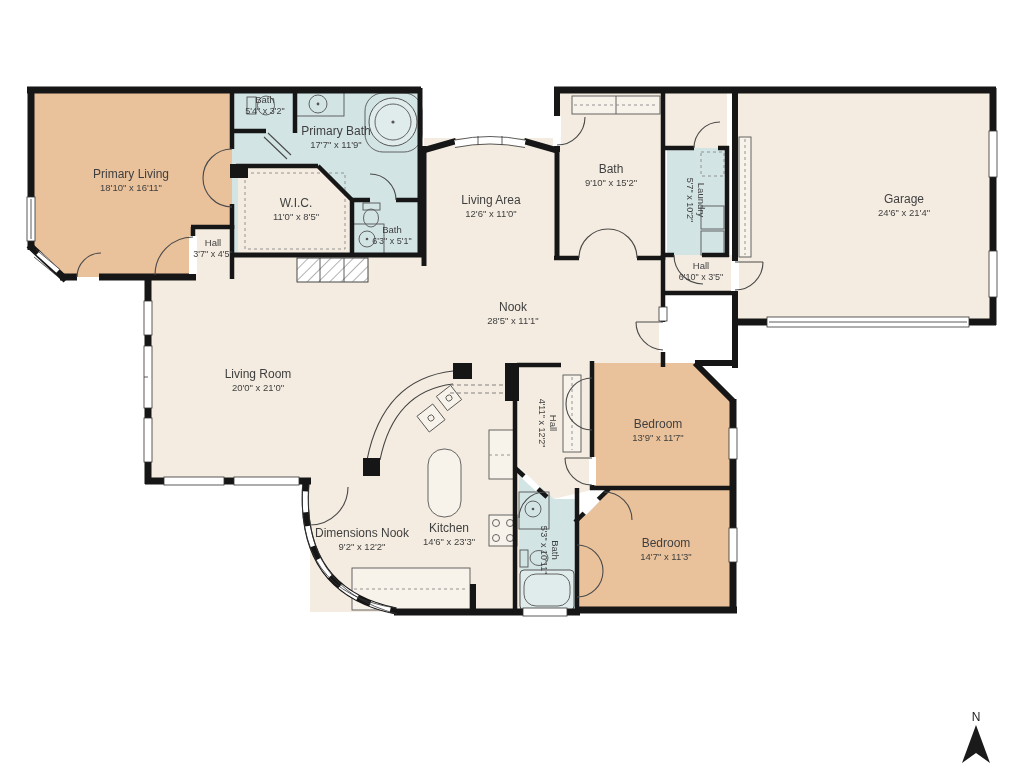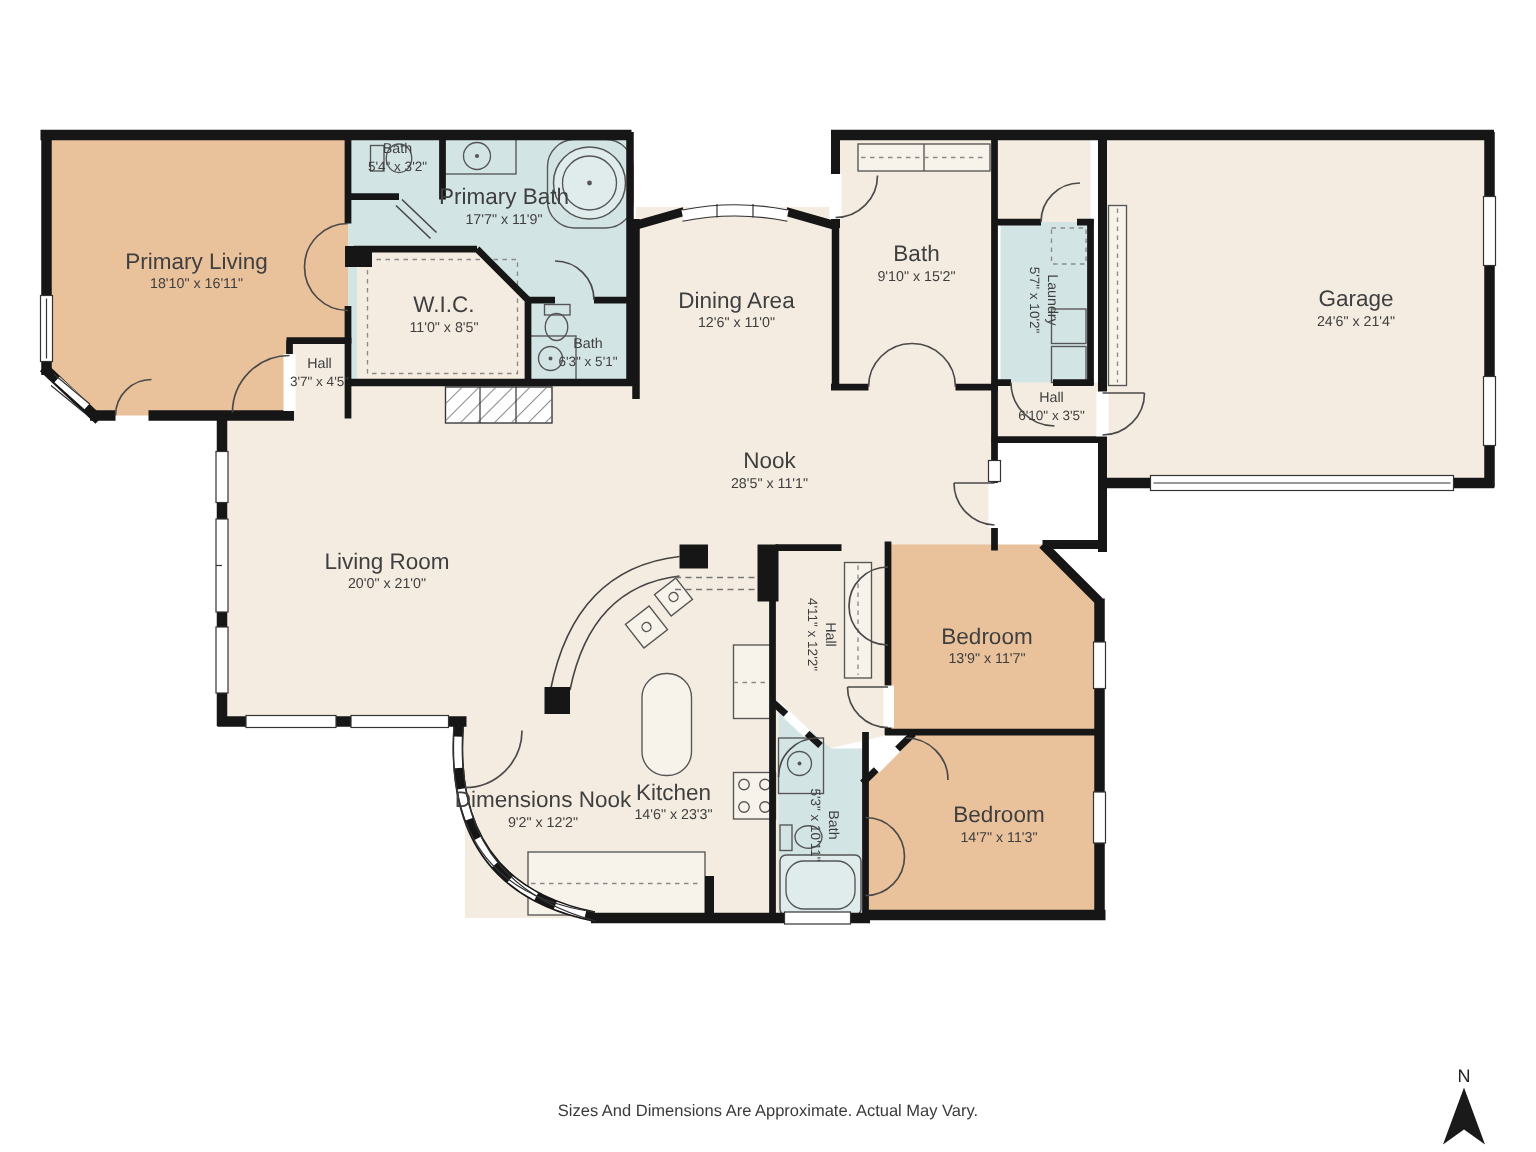--- a/index.html
+++ b/index.html
@@ -24,21 +24,21 @@
   .fix{stroke:#555;stroke-width:0.9px;fill:var(--fixture-fill);}
   .tub{stroke:#555;stroke-width:1px;fill:var(--tub-fill);}
   .dash{stroke:#8a8a8a;stroke-width:0.9px;fill:none;stroke-dasharray:3 3;}
   .arc{stroke:#4a4a4a;stroke-width:1.1px;fill:none;}
   .win{fill:#ffffff;stroke:#333;stroke-width:0.8px;}
   .winline{stroke:#333;stroke-width:0.8px;fill:none;}
   .gap{fill:#ffffff;}
   .blackfill{fill:var(--wall-color);stroke:none;}
   .room-label{position:absolute;transform:translate(-50%,-50%);text-align:center;
               color:var(--label-color);white-space:nowrap;line-height:1.28;pointer-events:none;}
-  .room-label .nm{font-size:15px;display:block;}
+  .room-label .nm{font-size:12px;display:block;}
   .room-label .dm{font-size:9.5px;display:block;}
   .room-label.sm .nm{font-size:9.5px;}
   .room-label.sm .dm{font-size:9px;}
   .room-label.rot{transform:translate(-50%,-50%) rotate(90deg);}
   #footer-note{position:absolute;left:0;top:735px;width:100%;text-align:center;
                font-size:11px;color:#3a3a3a;}
   #compass{position:absolute;left:958px;top:710px;width:36px;text-align:center;color:#222;}
   #compass .n{font-size:12px;display:block;margin-bottom:1px;}
 </style>
 </head>
@@ -326,21 +326,21 @@
 </div>
 <div class="room-label sm" style="left:213px;top:249px">
   <span class="nm">Hall</span>
   <span class="dm">3'7" x 4'5"</span>
 </div>
 <div class="room-label sm" style="left:392px;top:236px">
   <span class="nm">Bath</span>
   <span class="dm">6'3" x 5'1"</span>
 </div>
 <div class="room-label" style="left:491px;top:207px">
-  <span class="nm">Dining Area</span>
+  <span class="nm">Living Area</span>
   <span class="dm">12'6" x 11'0"</span>
 </div>
 <div class="room-label" style="left:611px;top:176px">
   <span class="nm">Bath</span>
   <span class="dm">9'10" x 15'2"</span>
 </div>
 <div class="room-label rot sm" style="left:695px;top:200px">
   <span class="nm">Laundry</span>
   <span class="dm">5'7" x 10'2"</span>
 </div>
@@ -378,21 +378,20 @@
 </div>
 <div class="room-label" style="left:362px;top:540px">
   <span class="nm">Dimensions Nook</span>
   <span class="dm">9'2" x 12'2"</span>
 </div>
 <div class="room-label rot sm" style="left:549px;top:550px">
   <span class="nm">Bath</span>
   <span class="dm">5'3" x 10'11"</span>
 </div>
 
-<div id="footer-note">Sizes And Dimensions Are Approximate. Actual May Vary.</div>
 
 <div id="compass">
   <span class="n">N</span>
   <svg width="28" height="40" viewBox="0 0 28 40">
     <polygon points="14,0 0,38 14,28 28,38" fill="#1a1a1a"></polygon>
   </svg>
 </div>
 
 </div>
 

